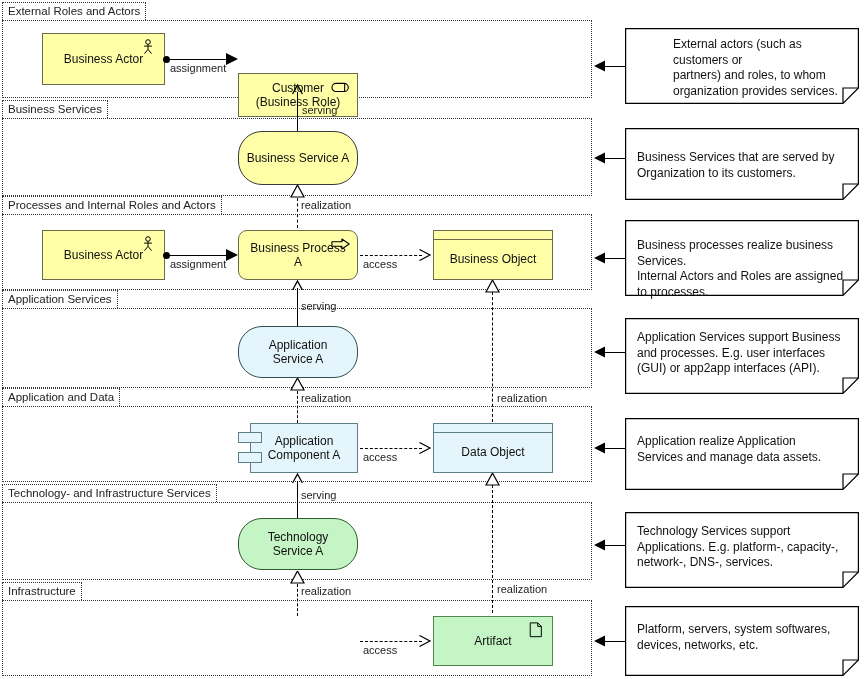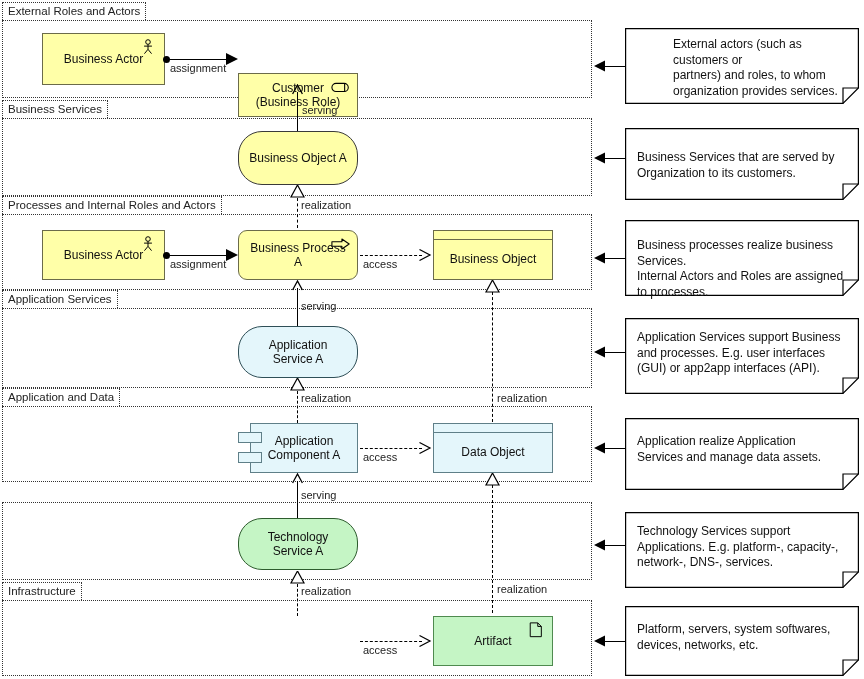--- a/index.html
+++ b/index.html
@@ -63,20 +63,21 @@
 
   <div class="band-label" style="left:2px;top:196px;">Processes and Internal Roles and Actors</div>
   <div class="band" style="left:2px;top:214px;width:590px;height:76px;"></div>
 
   <div class="band-label" style="left:2px;top:290px;">Application Services</div>
   <div class="band" style="left:2px;top:308px;width:590px;height:80px;"></div>
 
   <div class="band-label" style="left:2px;top:388px;">Application and Data</div>
   <div class="band" style="left:2px;top:406px;width:590px;height:76px;"></div>
 
+  <div class="band-label" style="left:2px;top:484px;">Technology- and Infrastructure Services</div>
   <div class="band" style="left:2px;top:502px;width:590px;height:78px;"></div>
 
   <div class="band-label" style="left:2px;top:582px;">Infrastructure</div>
   <div class="band" style="left:2px;top:600px;width:590px;height:76px;"></div>
 
   <div class="el rect biz" style="left:42px;top:33px;width:123px;height:52px;">
     <span class="lbl">Business Actor</span>
     <svg class="ico" viewBox="0 0 20 18">
       <circle cx="10" cy="3.4" r="2.6" fill="none" stroke="#000" stroke-width="1.1"></circle>
       <line x1="10" y1="6" x2="10" y2="11.6" stroke="#000" stroke-width="1.1"></line>
@@ -102,21 +103,21 @@
     </svg>
   <div class="cap" style="left:170px;top:62px;">assignment</div>
 
   <div class="ln vln" style="left:297px;top:92px;height:39px;"></div>
   <svg style="position:absolute;left:292px;top:84px;" width="11" height="11" viewBox="0 0 11 11">
       <polyline points="0.6,10 5.5,1 10.4,10" fill="none" stroke="#000" stroke-width="1.3"></polyline>
     </svg>
   <div class="cap" style="left:302px;top:104px;">serving</div>
 
   <div class="el pill biz" style="left:238px;top:131px;width:120px;height:54px;">
-    <span class="lbl">Business Object A</span>
+    <span class="lbl">Business Service A</span>
   </div>
 
   <div class="dashv" style="left:297px;top:198px;height:30px;"></div>
   <svg style="position:absolute;left:290px;top:185px;" width="15" height="13" viewBox="0 0 15 13">
       <polygon points="7.5,0 14,12 1,12" fill="#fff" stroke="#000" stroke-width="1.2"></polygon>
     </svg>
   <div class="cap" style="left:301px;top:199px;">realization</div>
 
   <div class="el rect biz" style="left:42px;top:230px;width:123px;height:50px;">
     <span class="lbl">Business Actor</span>

